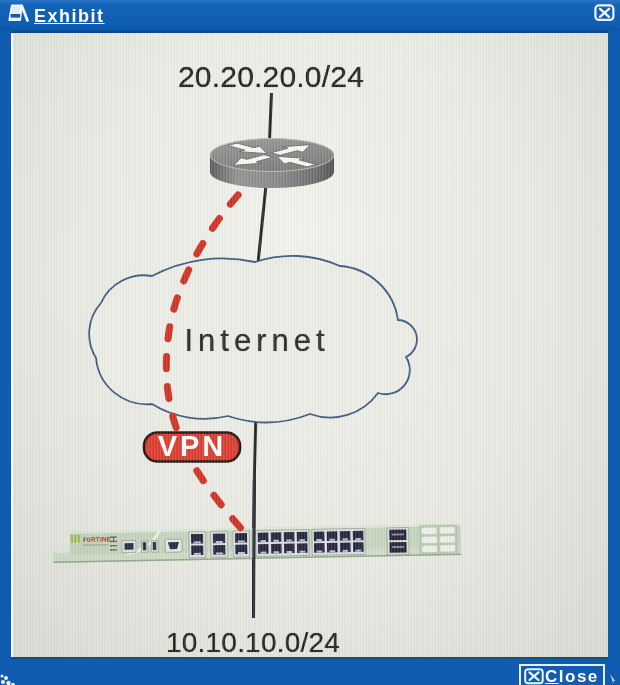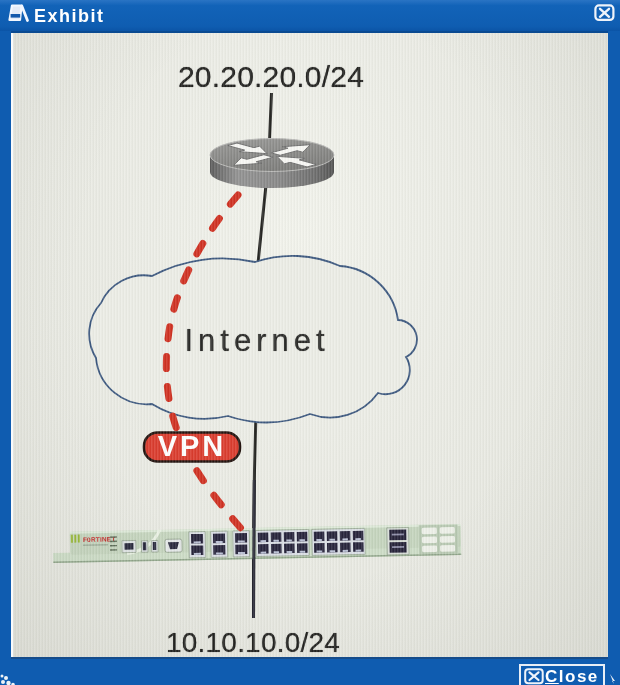--- a/index.html
+++ b/index.html
@@ -1,21 +1,21 @@
 <!DOCTYPE html>
 <html><head>
 <meta charset="utf-8">
 <style>
 html,body{margin:0;padding:0;}
 body{width:620px;height:685px;position:relative;overflow:hidden;
      background:#0f5cb0;font-family:"Liberation Sans",sans-serif;}
 #titlebar{position:absolute;left:0;top:0;width:620px;height:31px;
   background:linear-gradient(#2a74c4 0%,#1263b8 18%,#0f5db1 85%,#0b54a6 100%);}
 #title-text{position:absolute;left:34px;top:4px;color:#fff;
-  font-size:18px;font-weight:bold;letter-spacing:1.5px;line-height:24px;}
+  font-size:18px;font-weight:bold;letter-spacing:1.5px;line-height:24px;text-decoration:underline;}
 #content{position:absolute;left:11px;top:33px;width:595px;height:624px;
   background:radial-gradient(ellipse at 48% 32%, #f2f3ec 0%, #eaebe4 45%, #e2e3db 100%);
   border-left:2px solid rgba(250,252,255,0.9);
   box-shadow:0 -2px 0 rgba(8,60,120,0.55), 0 2px 0 rgba(30,60,100,0.5);}
 #texture{position:absolute;left:0;top:0;width:100%;height:100%;
   background:
     radial-gradient(ellipse at 50% 42%, rgba(0,0,0,0) 55%, rgba(70,72,60,0.06) 100%),
     repeating-linear-gradient(90deg, rgba(255,255,255,0.13) 0px, rgba(255,255,255,0.13) 1px,
         rgba(110,112,100,0.05) 2px, rgba(110,112,100,0.05) 3px);
   pointer-events:none;}

